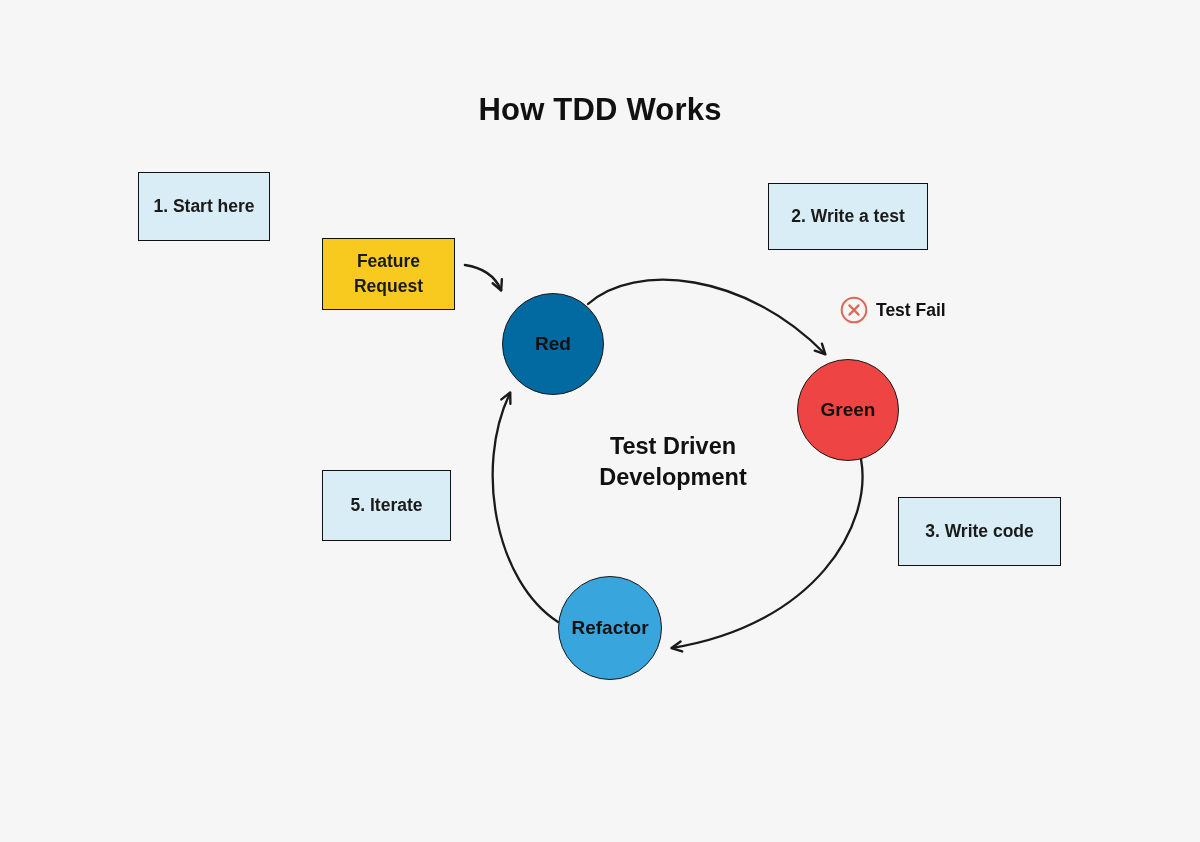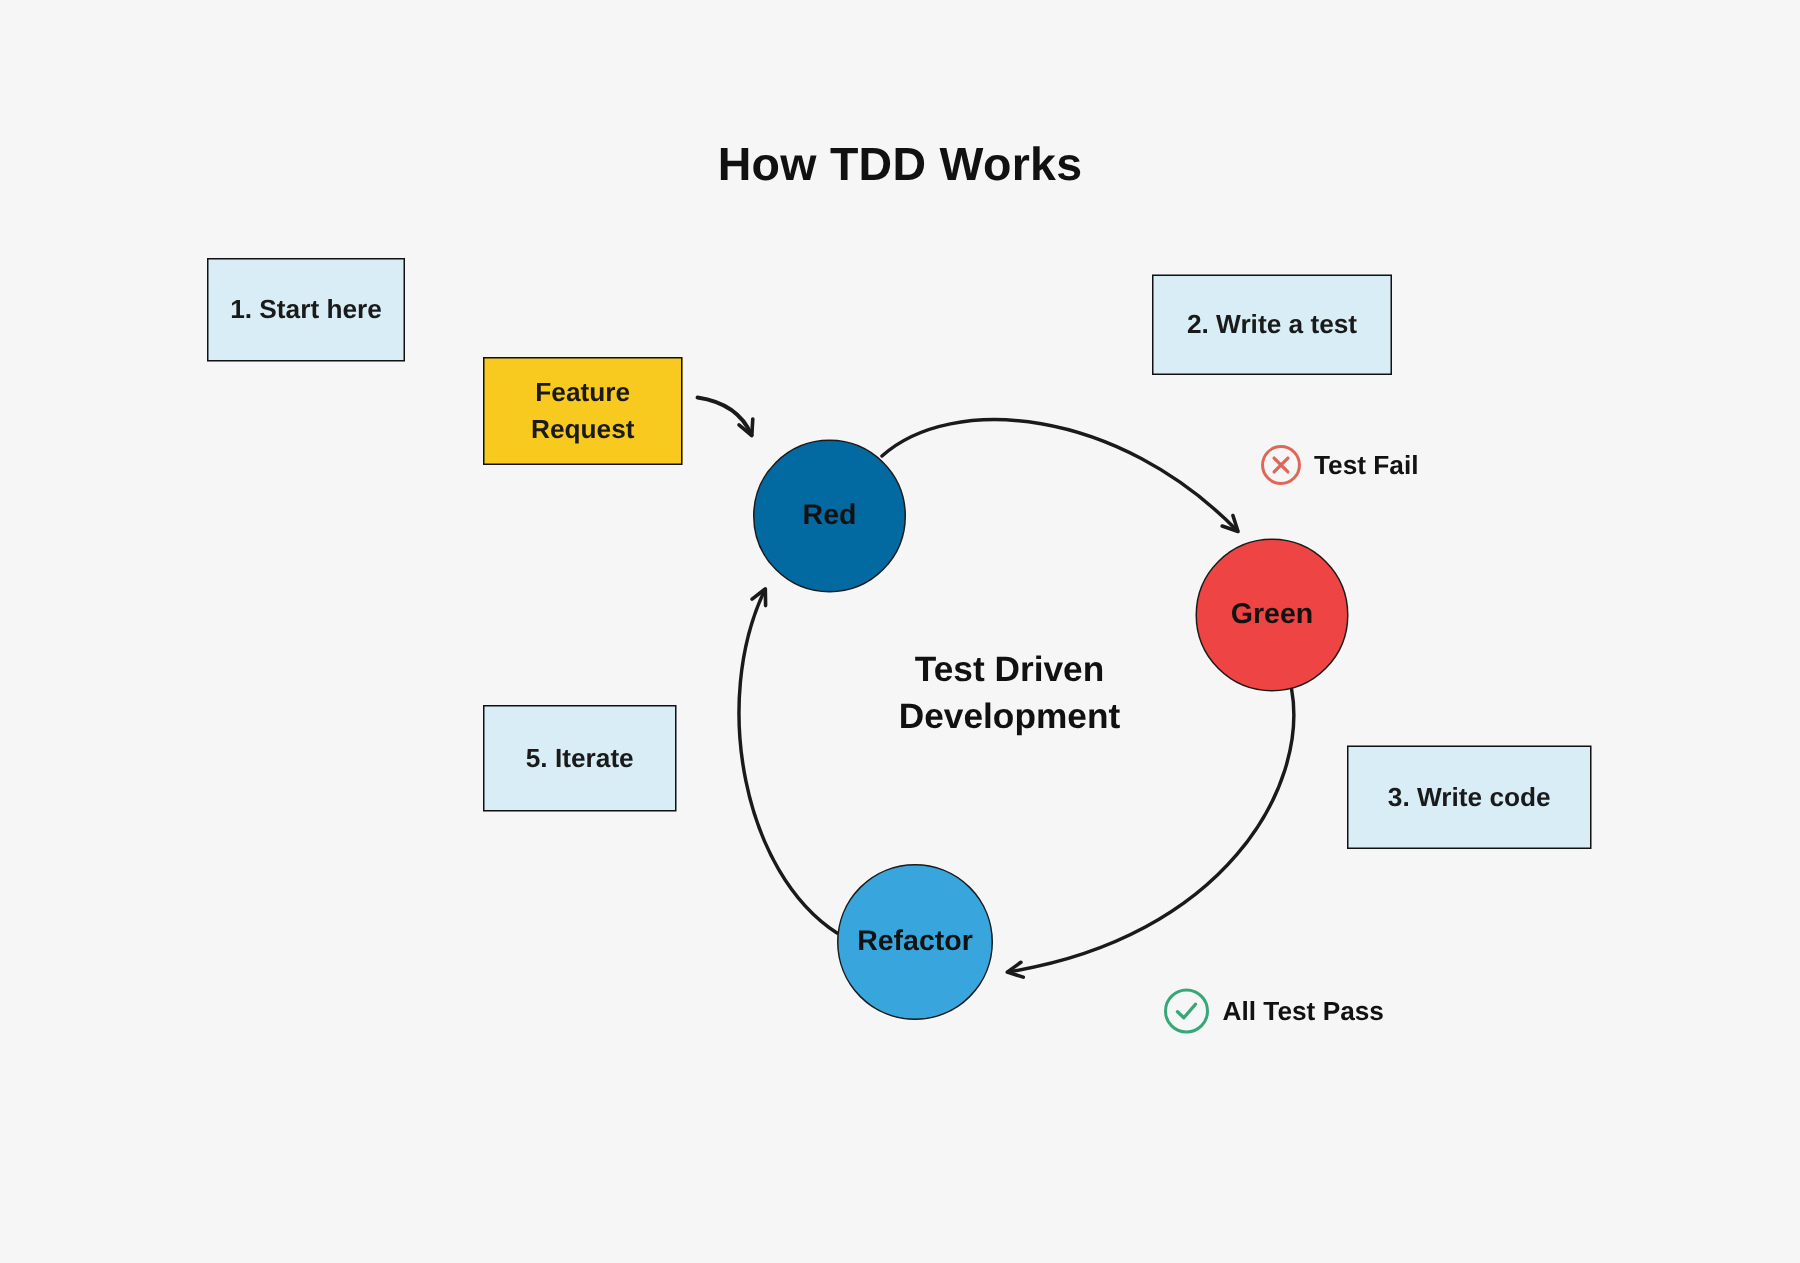--- a/index.html
+++ b/index.html
@@ -156,23 +156,14 @@
   <div class="annotation annotation-test-fail">
     <span class="icon">
       <svg width="28" height="28" viewBox="0 0 28 28">
         <circle cx="14" cy="14" r="12.3" stroke="#df6757" stroke-width="2" fill="none"></circle>
         <path d="M9.4,9.4 L18.6,18.6 M18.6,9.4 L9.4,18.6" stroke="#df6757" stroke-width="2.2" stroke-linecap="round"></path>
       </svg>
     </span>
     <span>Test Fail</span>
   </div>
 
-  <div class="annotation annotation-all-pass">
-    <span class="icon">
-      <svg width="32" height="32" viewBox="0 0 32 32">
-        <circle cx="16" cy="16" r="14" stroke="#36a776" stroke-width="2" fill="none"></circle>
-        <path d="M10,16.5 L14.2,20.5 L22,11.5" stroke="#36a776" stroke-width="2.2" fill="none" stroke-linecap="round" stroke-linejoin="round"></path>
-      </svg>
-    </span>
-    <span>All Test Pass</span>
-  </div>
 
 </div>
 
 </body></html>

